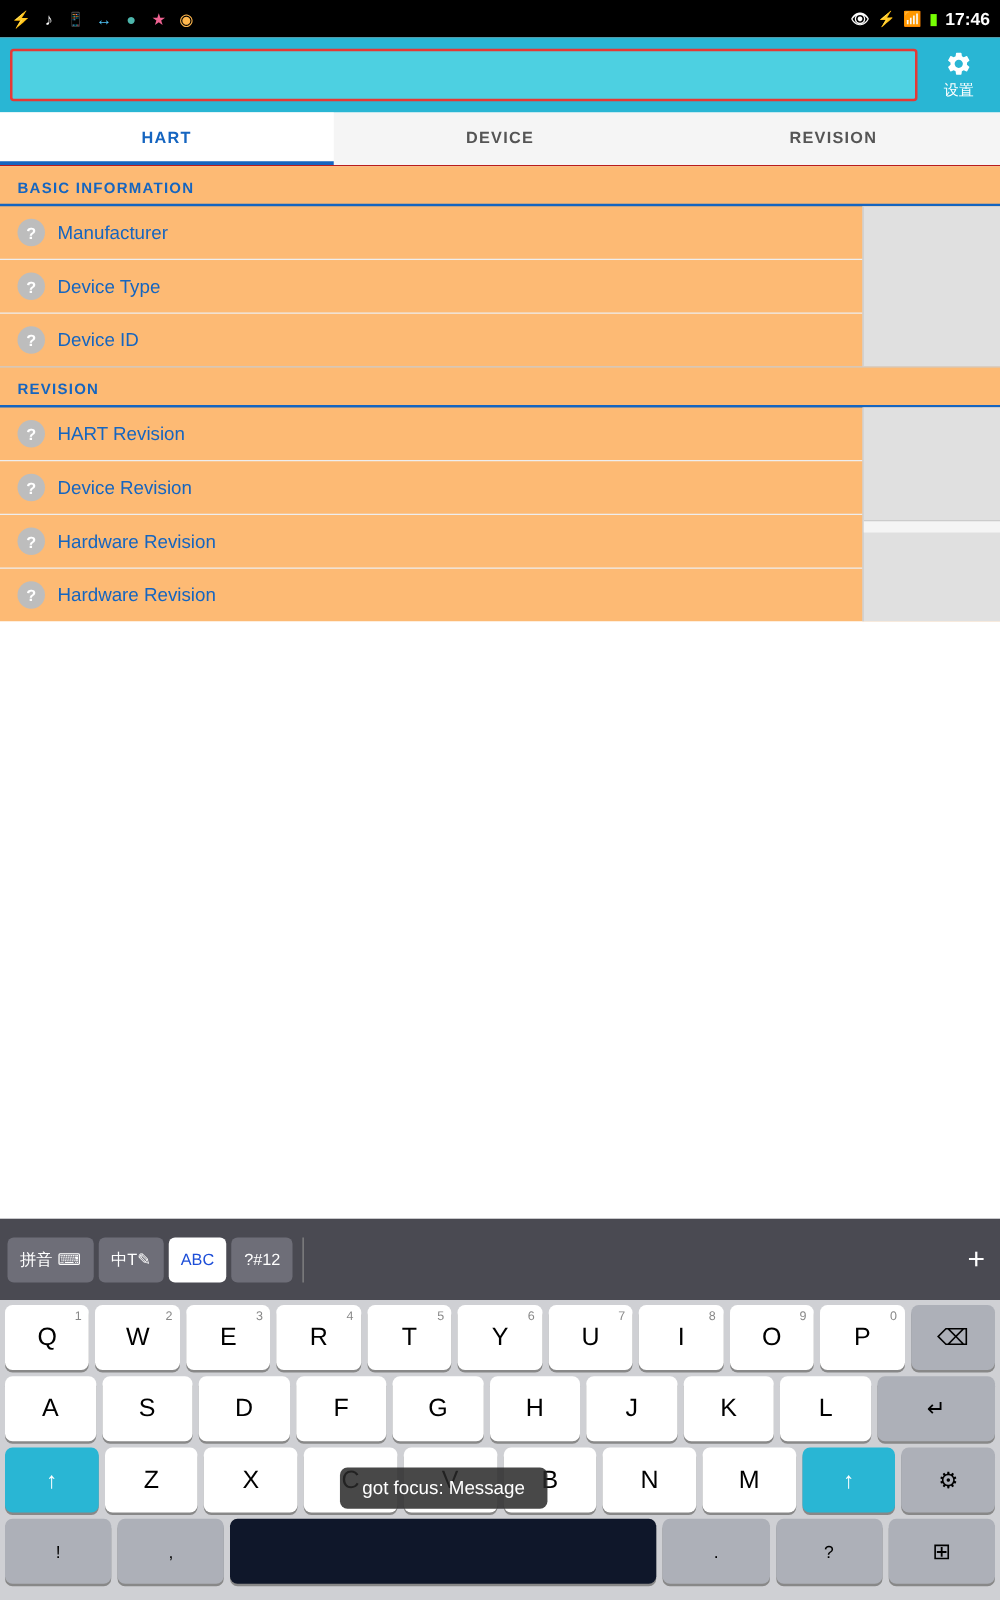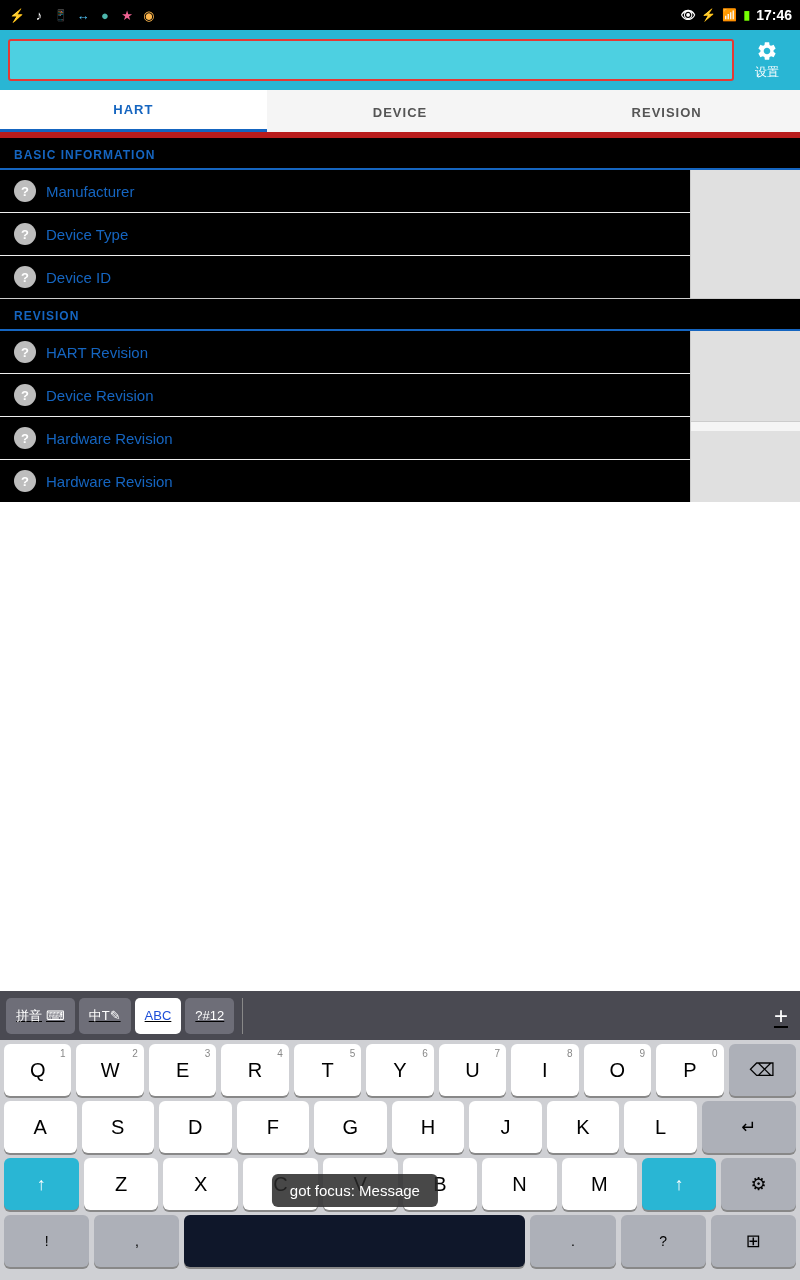--- a/index.html
+++ b/index.html
@@ -50,42 +50,41 @@
       cursor: pointer;
       min-width: 50px;
     }
     .settings-btn svg { width: 22px; height: 22px; }
     .settings-label { font-size: 12px; margin-top: 2px; }
 
     
     .tabs {
       display: flex;
       background: #f5f5f5;
-      border-bottom: 6px solid #b91c1c;
-      align-items: flex-end;
+      border-bottom: 1px solid #b91c1c;
     }
     .tab {
       flex: 1;
       text-align: center;
       padding: 12px 0;
       font-size: 13px;
       font-weight: bold;
       color: #555;
       cursor: pointer;
       letter-spacing: 1px;
     }
     .tab.active {
       color: #1565c0;
       background: #fff;
       border-bottom: 3px solid #1565c0;
     }
 
     
     .content {
-      background: #000000;
+      background: #fdba74;
     }
 
     
     .section-header {
       padding: 10px 14px 6px;
       font-size: 12px;
       font-weight: bold;
       color: #1565c0;
       letter-spacing: 1px;
       border-bottom: 2px solid #1565c0;
@@ -129,24 +128,23 @@
       position: absolute;
       bottom: 0;
       left: 0;
       width: 800px;
       background: #cfd0d4;
     }
     .keyboard-toolbar {
       display: flex;
       align-items: center;
       background: #4a4a52;
-      height: 49px;
+      height: 65px;
       padding: 0 6px;
       gap: 4px;
-      text-decoration: underline;
     }
     .kb-toolbar-btn {
       background: #6e6e78;
       color: #fff;
       border: none;
       border-radius: 5px;
       padding: 6px 10px;
       font-size: 13px;
       cursor: pointer;
       height: 36px;

